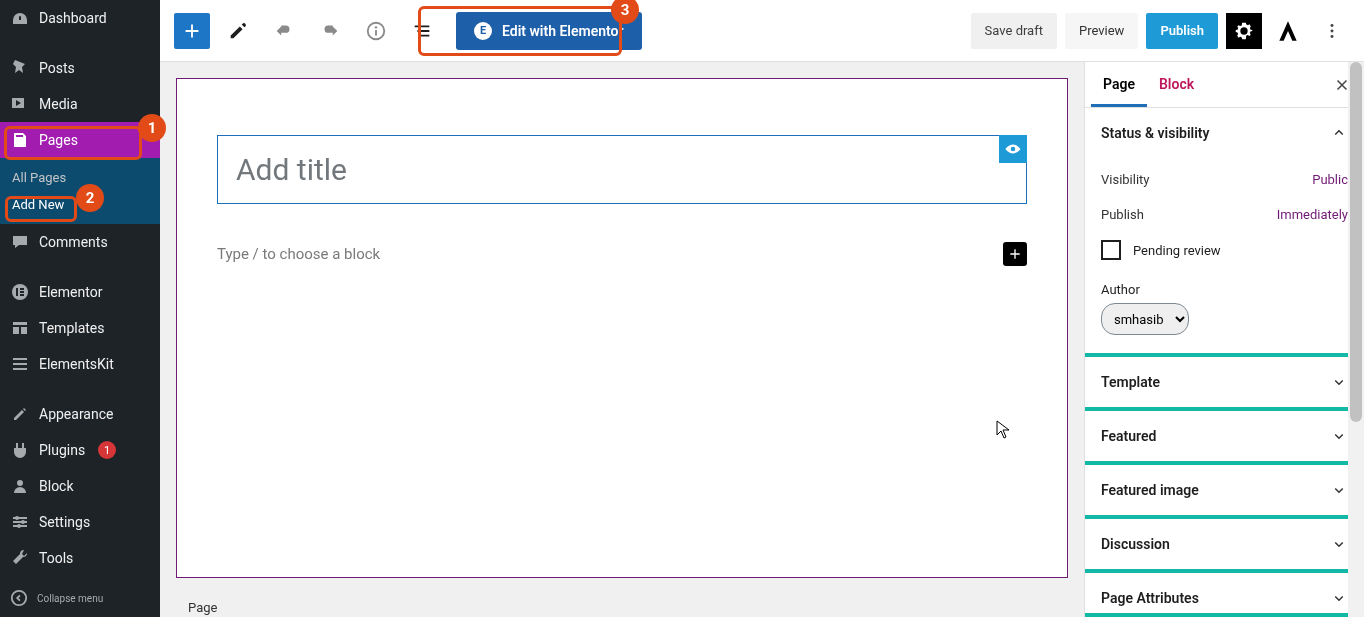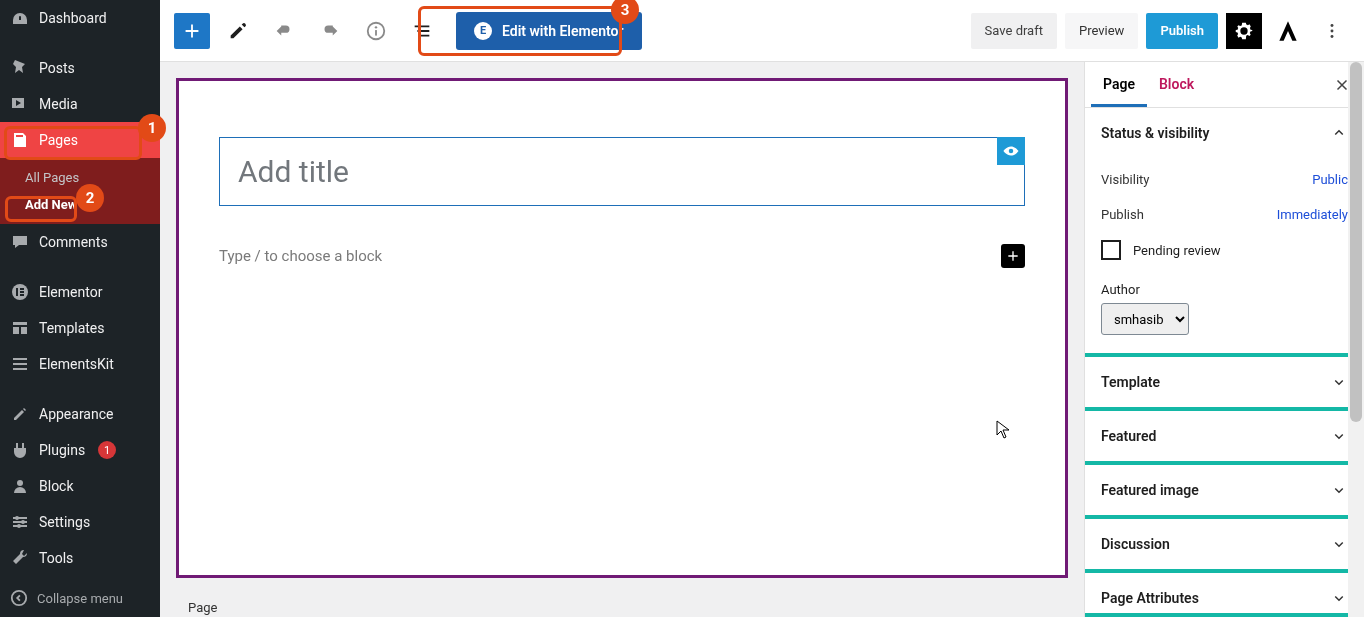--- a/index.html
+++ b/index.html
@@ -3,27 +3,27 @@
 <meta charset="utf-8">
 <style>
   *{box-sizing:border-box;margin:0;padding:0;font-family:-apple-system,BlinkMacSystemFont,"Segoe UI",Roboto,sans-serif}
   body{overflow:hidden;background:#f0f0f1}
   .app{display:flex;width:1364px;height:617px;position:relative}
 
   
   .admin-sidebar{width:160px;background:#1d2327;color:#f0f0f1;display:flex;flex-direction:column;font-size:14px}
   .admin-sidebar .item{display:flex;align-items:center;gap:9px;padding:8px 10px;color:#f0f0f1;cursor:pointer;position:relative}
   .admin-sidebar .item svg{width:20px;height:20px;fill:#a7aaad;flex:none}
-  .admin-sidebar .item.sel{background:#ef4444;color:#fff}
+  .admin-sidebar .item.sel{background:#a21caf;color:#fff}
   .admin-sidebar .item.sel svg{fill:#fff}
-  .admin-sidebar .sub{background:#7f1d1d;padding:6px 13px}
+  .admin-sidebar .sub{background:#0c4a6e;padding:6px 0}
   .admin-sidebar .sub .subitem{padding:6px 12px;font-size:13px;color:#c3c4c7;cursor:pointer;position:relative;display:inline-block}
-  .admin-sidebar .sub .subitem.active{color:#fff;font-weight:700}
+  .admin-sidebar .sub .subitem.active{color:#fff;font-weight:400}
   .admin-sidebar .spacer{height:14px}
-  .admin-sidebar .collapse{display:flex;align-items:center;gap:9px;padding:10px;color:#a7aaad;font-size:13px;cursor:pointer;margin-top:auto}
+  .admin-sidebar .collapse{display:flex;align-items:center;gap:9px;padding:10px;color:#a7aaad;font-size:10px;cursor:pointer;margin-top:auto}
   .admin-sidebar .collapse svg{width:18px;height:18px;fill:#a7aaad}
 
   .red-box{border:3px solid #e24a17;border-radius:6px;position:absolute;pointer-events:none}
   .red-badge{position:absolute;width:28px;height:28px;background:#e24a17;border-radius:50%;color:#fff;font-weight:700;display:flex;align-items:center;justify-content:center;font-size:15px;z-index:5}
 
   
   .main{flex:1;display:flex;flex-direction:column;background:#fff;position:relative}
   .topbar{display:flex;align-items:center;height:62px;padding:0 14px;border-bottom:1px solid #e0e0e0;background:#fff;gap:10px}
   .topbar .tbtn{width:36px;height:36px;display:flex;align-items:center;justify-content:center;border-radius:2px;cursor:pointer}
   .topbar .tbtn svg{width:22px;height:22px;fill:#1e1e1e}
@@ -38,21 +38,21 @@
   .pill.preview{background:#f6f6f7;color:#333}
   .pill.publish{background:#1e9ad6;color:#fff;font-weight:600}
   .sq{width:36px;height:36px;display:flex;align-items:center;justify-content:center;cursor:pointer}
   .sq.black{background:#000}
   .sq.black svg{fill:#fff;width:22px;height:22px}
   .sq.astra svg{width:26px;height:26px;fill:#000}
   .sq.dots svg{width:22px;height:22px;fill:#444}
 
   .editor-area{flex:1;display:flex;overflow:hidden}
   .canvas{flex:1;background:#f0f0f1;padding:16px;overflow:auto;position:relative}
-  .page-card{background:#fff;border:3px solid #701a75;min-height:500px;padding:56px 40px 30px;position:relative}
+  .page-card{background:#fff;border:1px solid #701a75;min-height:500px;padding:56px 40px 30px;position:relative}
   .title-field{border:1px solid #1e6fb8;position:relative;padding:16px 18px}
   .title-field input{border:none;outline:none;width:100%;font-size:30px;color:#555;background:transparent}
   .title-field input::placeholder{color:#72777c}
   .eye{position:absolute;top:-1px;right:-1px;width:28px;height:28px;background:#1e9ad6;display:flex;align-items:center;justify-content:center}
   .eye svg{width:18px;height:18px;fill:#fff}
   .body-row{display:flex;align-items:center;margin-top:38px}
   .body-row .ph{flex:1;color:#7a7a7a;font-size:15px}
   .body-row .plus-sq{width:24px;height:24px;background:#000;display:flex;align-items:center;justify-content:center;border-radius:3px;cursor:pointer}
   .body-row .plus-sq svg{width:16px;height:16px;fill:#fff}
   .foot-label{position:absolute;left:28px;bottom:2px;font-size:13px;color:#333}
@@ -61,25 +61,25 @@
   .panel{width:280px;border-left:1px solid #e0e0e0;background:#fff;display:flex;flex-direction:column;font-size:13px;color:#1e1e1e}
   .panel .tabs{display:flex;align-items:center;border-bottom:1px solid #e0e0e0;padding:0 6px}
   .panel .tab{padding:14px 12px 12px;font-weight:600;font-size:14px;color:#be185d;border-bottom:3px solid transparent;cursor:pointer}
   .panel .tab.active{color:#000;border-bottom-color:#1e6fb8}
   .panel .tabs .close{margin-left:auto;width:32px;height:32px;display:flex;align-items:center;justify-content:center;cursor:pointer}
   .panel .section{border-bottom:4px solid #14b8a6}
   .panel .sec-head{display:flex;align-items:center;justify-content:space-between;padding:16px 16px;font-weight:600;font-size:14px;cursor:pointer}
   .panel .sec-body{padding:4px 16px 18px}
   .panel .row{display:flex;align-items:center;padding:10px 0;font-size:13px}
   .panel .row .lbl{flex:1;color:#333}
-  .panel .row .link{color:#1d4ed8;cursor:pointer}
+  .panel .row .link{color:#701a75;cursor:pointer}
   .panel .chk{display:flex;align-items:center;gap:12px;padding:8px 0}
   .panel .chk .box{width:20px;height:20px;border:2px solid #1e1e1e}
   .auth{margin-top:14px}
-  .auth select{margin-top:6px;height:32px;padding:0 8px;border:1px solid #7e8993;border-radius:3px;font-size:13px}
+  .auth select{margin-top:6px;height:32px;padding:0 8px;border:1px solid #7e8993;border-radius:14px;font-size:13px}
 
   .scrollbar{position:absolute;right:0;top:62px;bottom:0;width:16px;background:#f1f1f1}
   .scrollbar .thumb{position:absolute;left:2px;right:2px;top:0;height:360px;background:#c1c1c1;border-radius:6px}
   .up-badge{display:inline-flex;min-width:18px;height:18px;background:#d63638;color:#fff;border-radius:9px;font-size:11px;align-items:center;justify-content:center;margin-left:4px}
 
   .cursor{position:absolute;width:16px;height:20px;pointer-events:none;z-index:10}
 </style>
 </head>
 <body>
 

